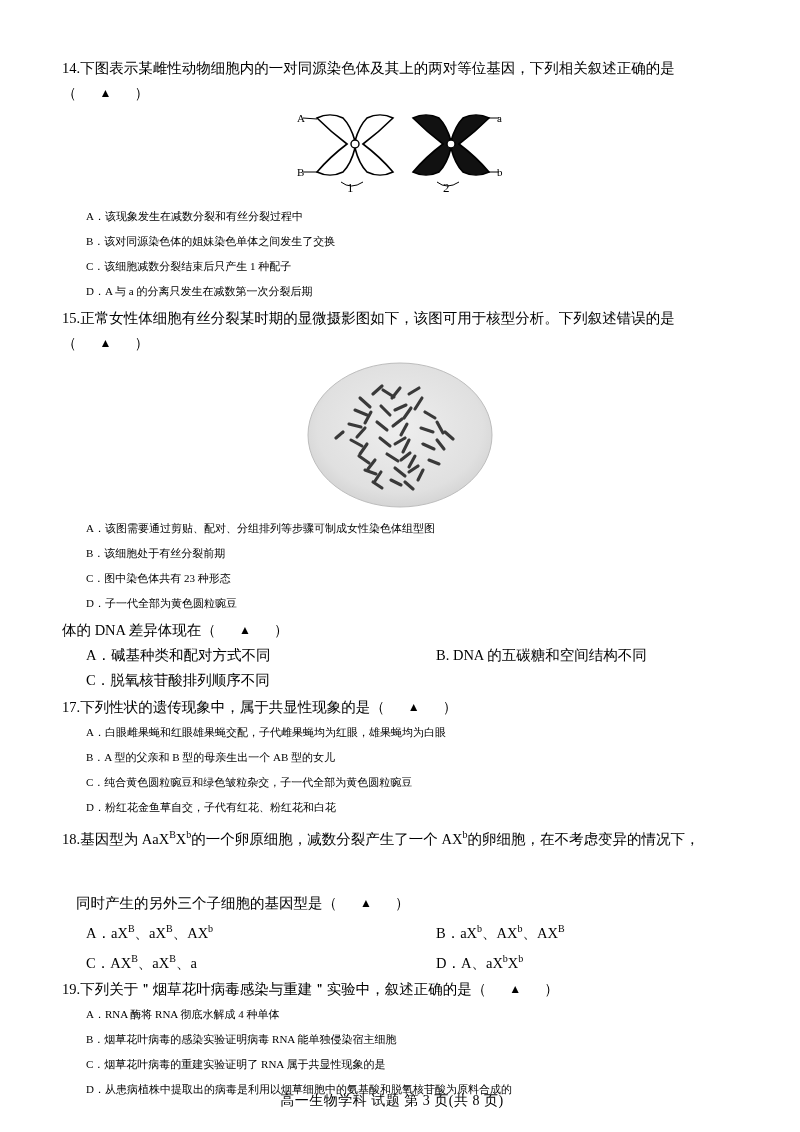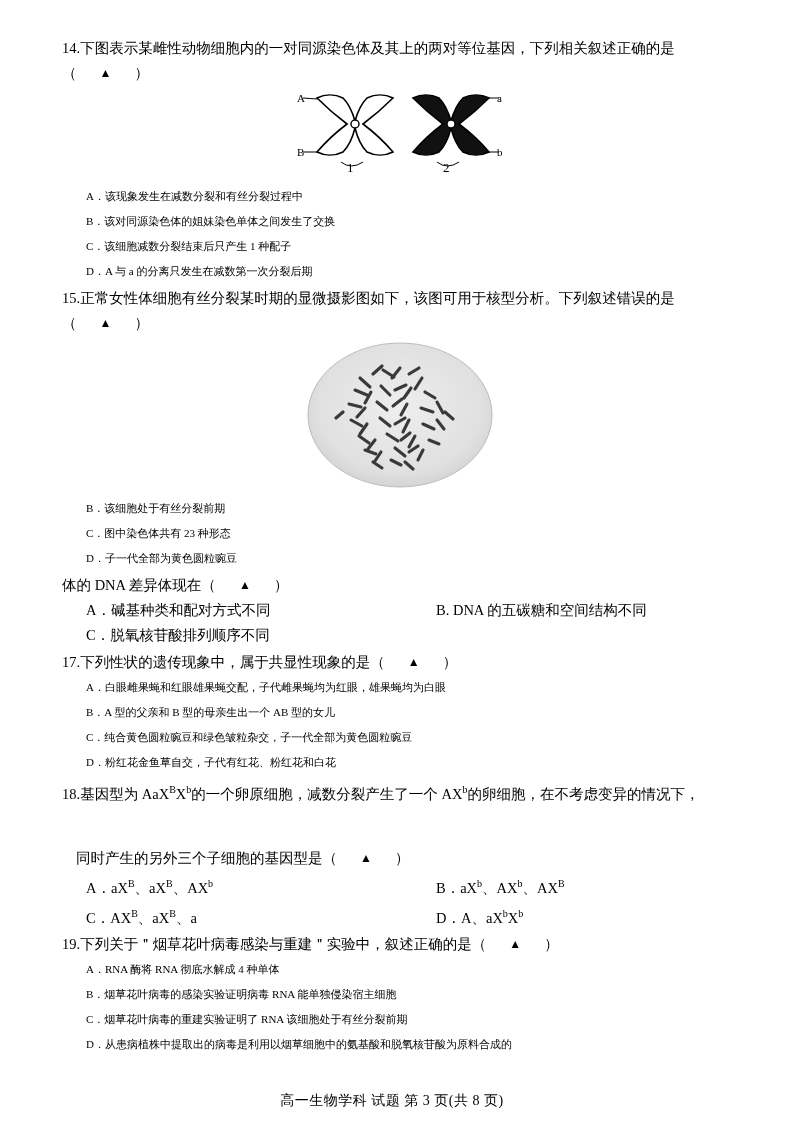--- a/index.html
+++ b/index.html
@@ -12,21 +12,21 @@
     height: 1132px;
     font-family: "Liberation Serif", "DejaVu Serif", serif;
     color: #000000;
     position: relative;
   }
   .page {
     position: relative;
     width: 800px;
     height: 1132px;
     box-sizing: border-box;
-    padding: 36px 62px 0 62px;
+    padding: 56px 62px 0 62px;
   }
   .q {
     margin-bottom: 2px;
   }
   .q-stem {
     font-size: 14.5px;
     line-height: 25px;
     text-align: justify;
   }
   .opt {
@@ -181,20 +181,21 @@
           <path d="M118 110 l-5 10"></path>
             <path d="M86 120 l10 5"></path>
             <path d="M68 122 l9 6"></path>
           <path d="M100 122 l8 7"></path>
             <path d="M140 72 l8 7"></path>
             <path d="M38 72 l-7 6"></path>
         </g>
       </svg>
     </div>
 
+    <div class="opt">A．该图需要通过剪贴、配对、分组排列等步骤可制成女性染色体组型图</div>
     <div class="opt">B．该细胞处于有丝分裂前期</div>
     <div class="opt">C．图中染色体共有 23 种形态</div>
     <div class="opt">D．子一代全部为黄色圆粒豌豆</div>
   </div>
 
   <div class="q">
     <div class="q-stem">
       <span>体的 DNA 差异体现在（</span><span class="blank tri">▲</span><span>）</span>
     </div>
     <div class="opt-row">
@@ -240,18 +241,18 @@
       </div>
     </div>
   </div>
 
   <div class="q">
     <div class="q-stem">
       <span>19.下列关于＂烟草花叶病毒感染与重建＂实验中，叙述正确的是（</span><span class="blank tri">▲</span><span>）</span>
     </div>
     <div class="opt">A．RNA 酶将 RNA 彻底水解成 4 种单体</div>
     <div class="opt">B．烟草花叶病毒的感染实验证明病毒 RNA 能单独侵染宿主细胞</div>
-    <div class="opt">C．烟草花叶病毒的重建实验证明了 RNA 该细胞处于有丝分裂前期</div>
+    <div class="opt">C．烟草花叶病毒的重建实验证明了 RNA 属于共显性现象的是</div>
     <div class="opt">D．从患病植株中提取出的病毒是利用以烟草细胞中的氨基酸和脱氧核苷酸为原料合成的</div>
   </div>
 
   <div class="footer">高一生物学科  试题  第 3 页(共 8 页)</div>
 </div>
 
 </body></html>

